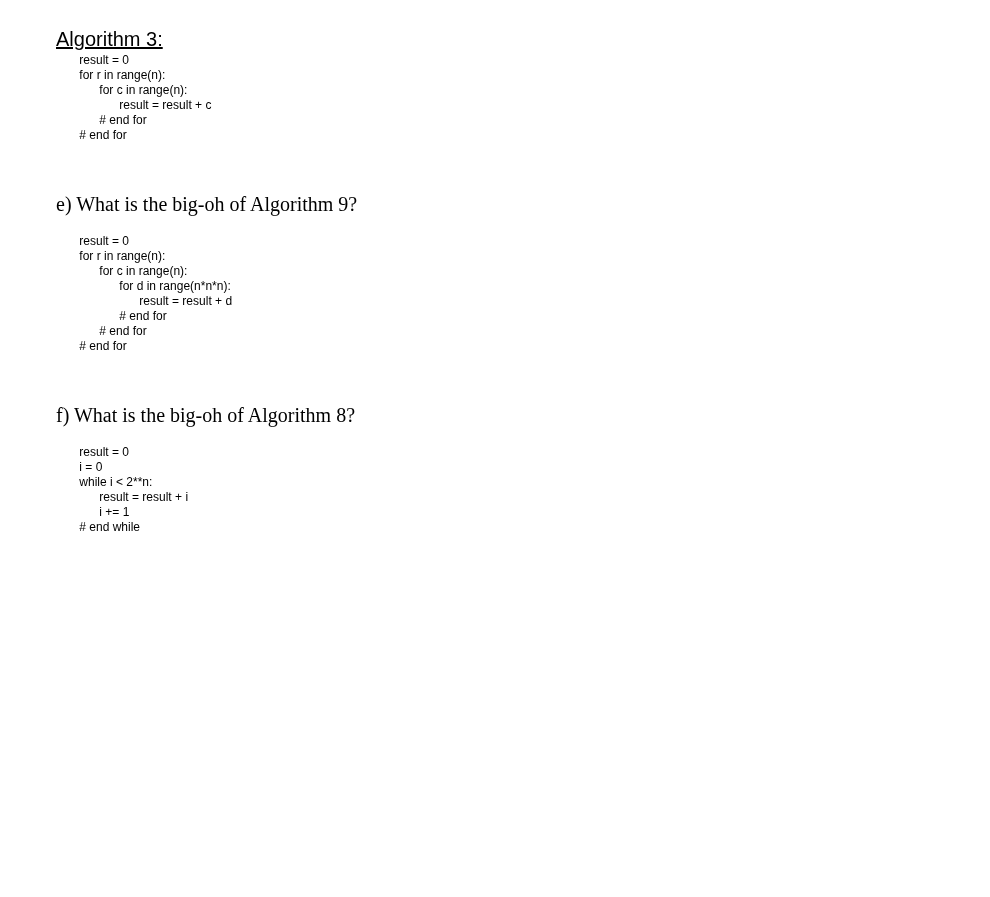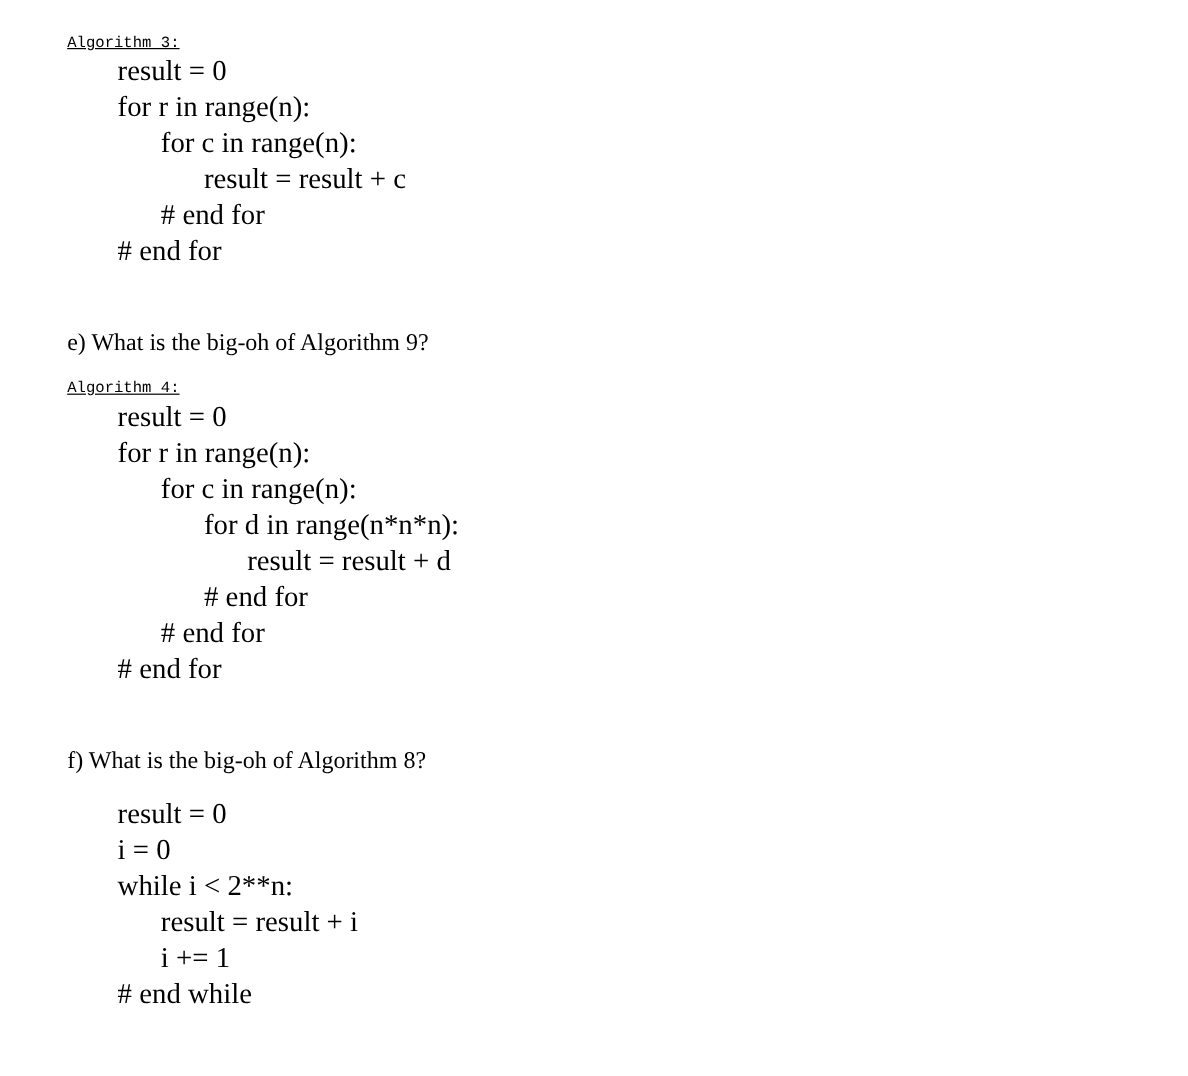--- a/index.html
+++ b/index.html
@@ -17,49 +17,48 @@
     }
     .question {
       margin-bottom: 50px;
     }
     .question-prompt {
       font-family: "Times New Roman", Times, serif;
       font-size: 20px;
       margin-bottom: 18px;
     }
     .algo-title {
-      font-family: Liberation Mono, monospace;
-      font-size: 13px;
+      font-family: Liberation Sans, sans-serif;
+      font-size: 20px;
       text-decoration: underline;
       margin-bottom: 2px;
     }
     .code-block {
-      font-family: Liberation Serif, serif;
-      font-size: 24px;
+      font-family: Liberation Sans, sans-serif;
+      font-size: 12px;
       white-space: pre;
       line-height: 1.25;
       padding-left: 0;
     }
   </style>
 </head>
 <body>
 
 <div class="question">
   <div class="algo-title">Algorithm 3:</div>
   <div class="code-block">       result = 0
        for r in range(n):
              for c in range(n):
                    result = result + c
              # end for
        # end for</div>
 </div>
 
 <div class="question">
   <div class="question-prompt">e)  What is the big-oh of Algorithm 9?</div>
-  <div class="algo-title">Algorithm 4:</div>
   <div class="code-block">       result = 0
        for r in range(n):
              for c in range(n):
                    for d in range(n*n*n):
                          result = result + d
                    # end for
              # end for
        # end for</div>
 </div>
 

